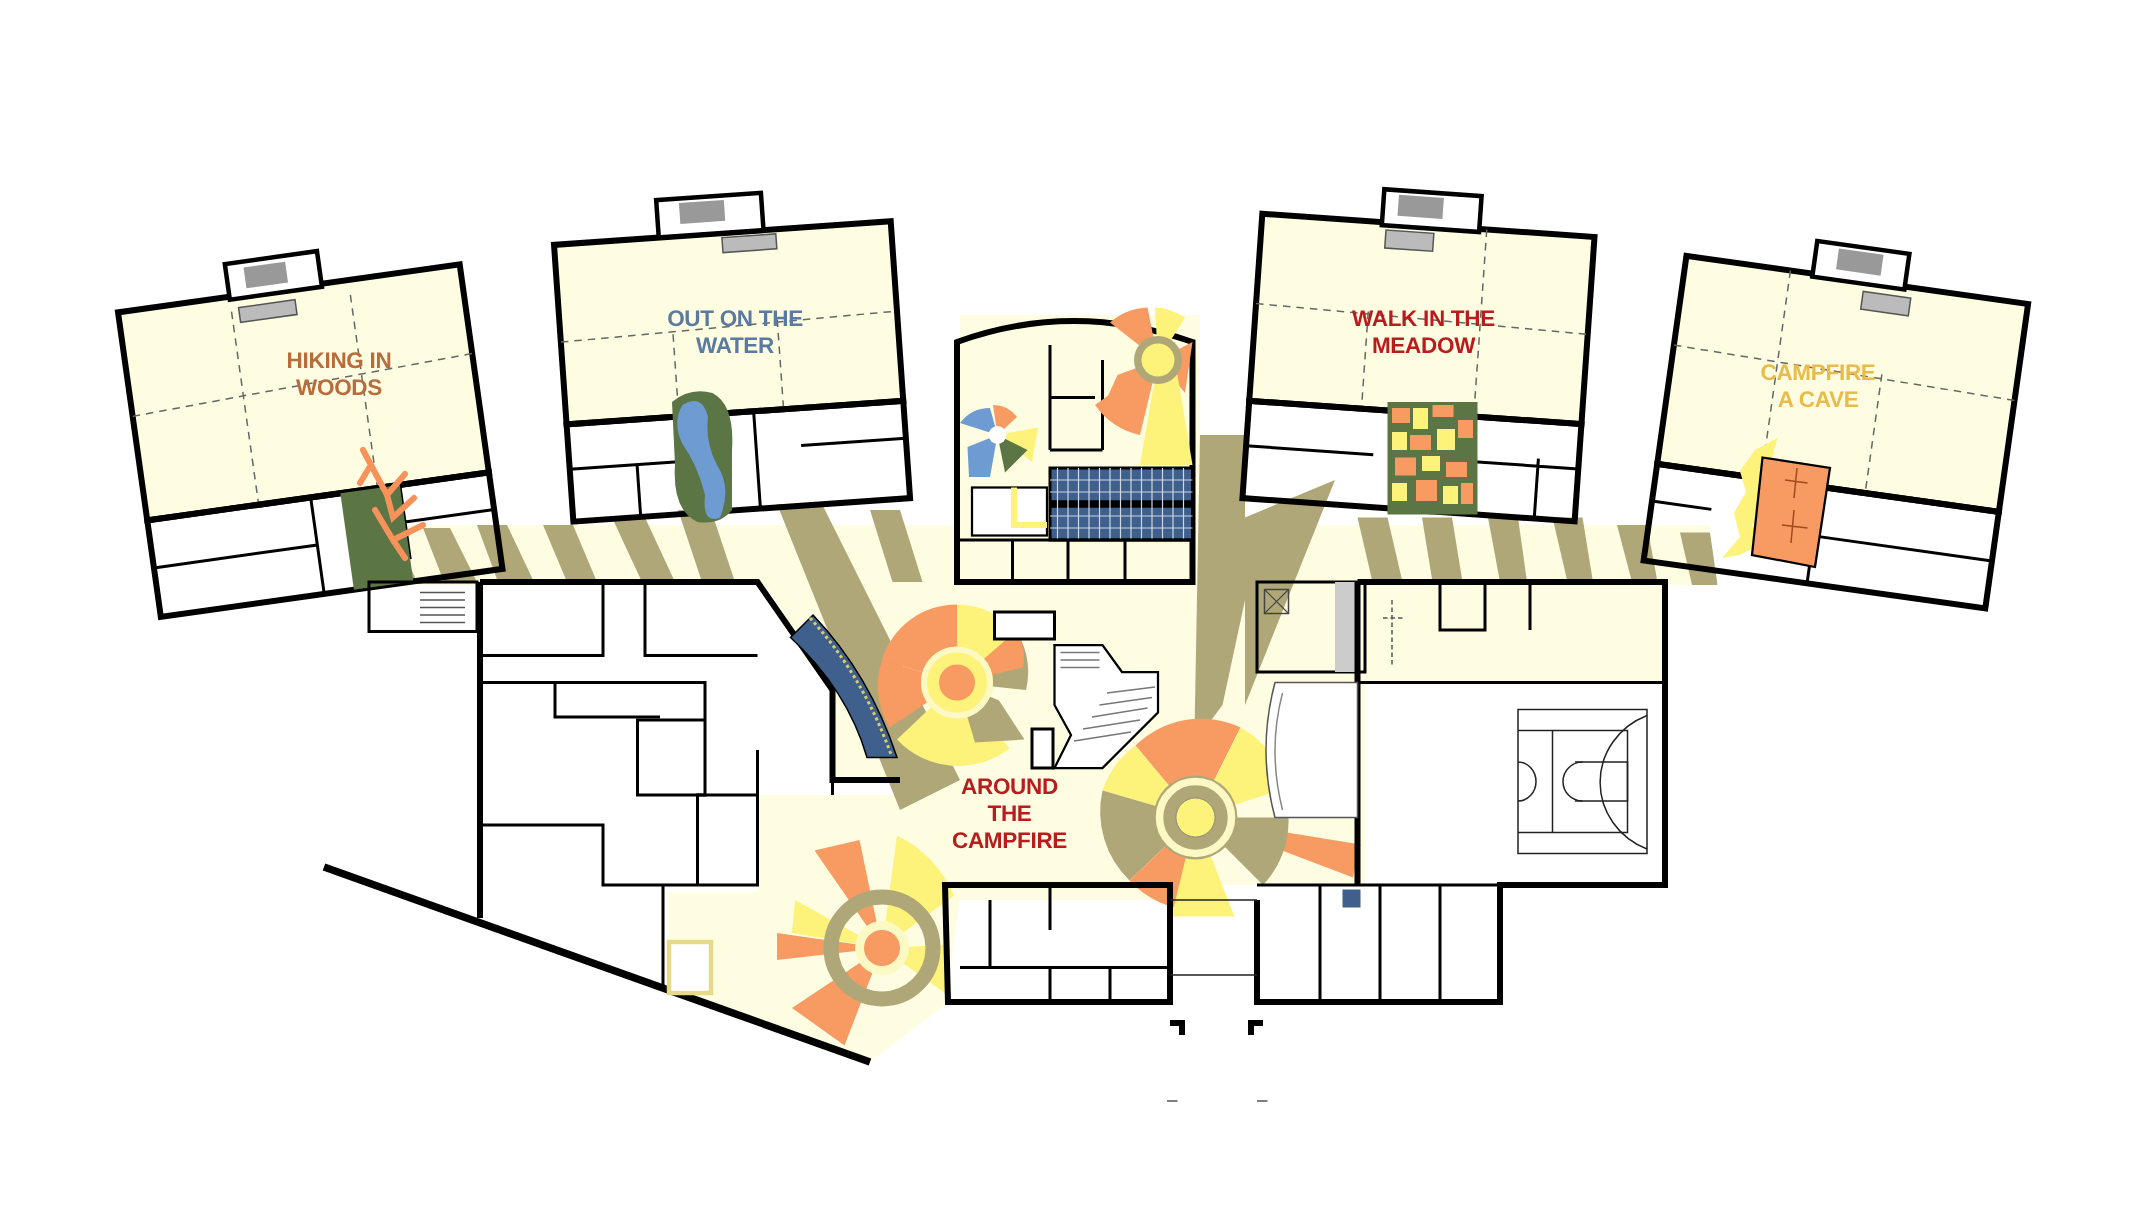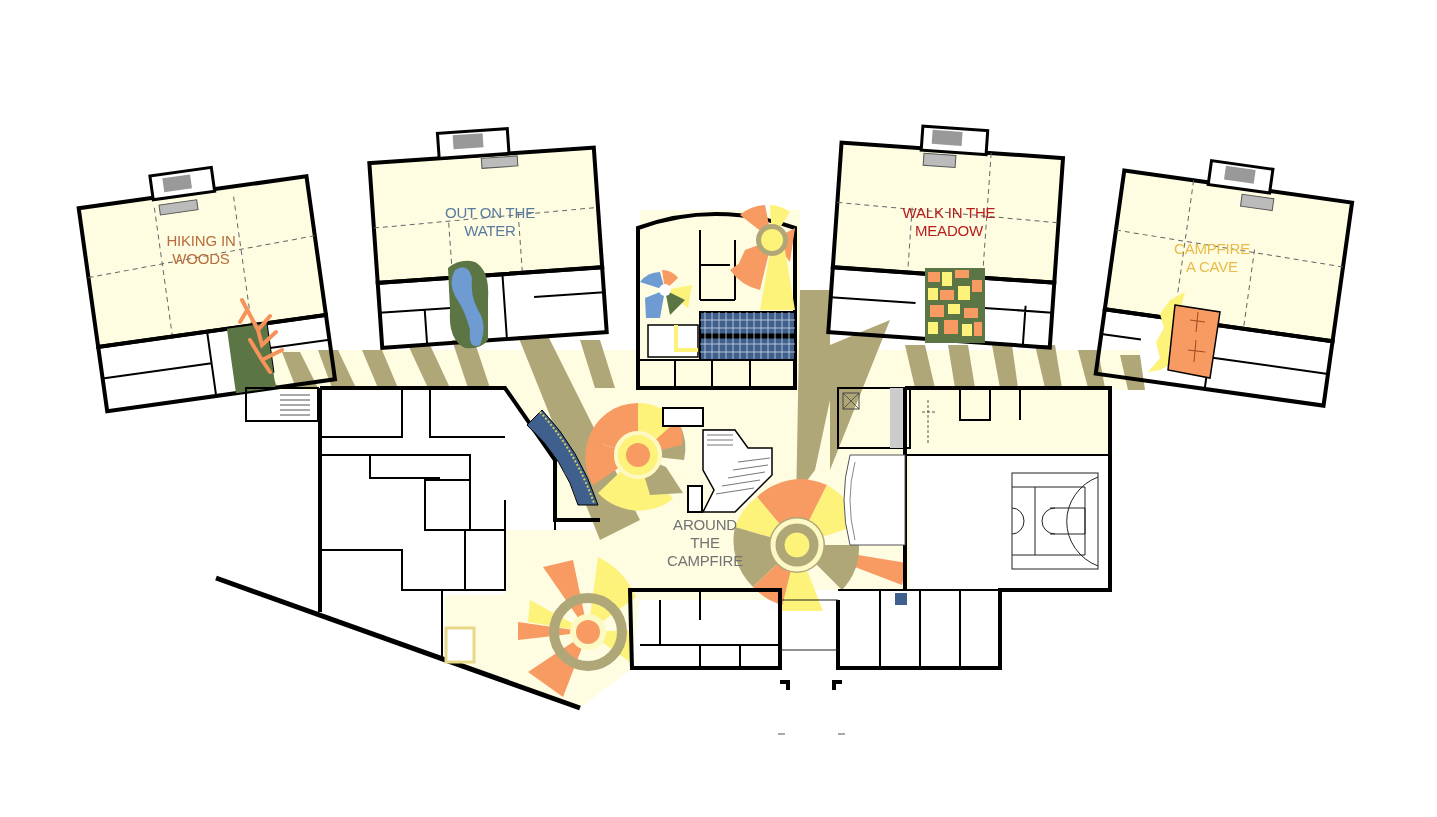--- a/index.html
+++ b/index.html
@@ -3,21 +3,21 @@
 <meta charset="utf-8">
 <style>
   html, body { margin: 0; padding: 0; background: #ffffff; }
   body { width: 1437px; height: 817px; overflow: hidden; position: relative; font-family: "Liberation Sans", sans-serif; }
   #plan { position: absolute; left: 0; top: 0; width: 1437px; height: 817px; }
   .wall { fill: none; stroke: #000; stroke-width: 4; stroke-linejoin: miter; }
   .wall-thin { fill: none; stroke: #000; stroke-width: 2; }
   .wall-hair { fill: none; stroke: #222; stroke-width: 1; }
   .pod-floor { fill: #fefde2; }
   .dash { fill: none; stroke: #666; stroke-width: 1; stroke-dasharray: 5 4; }
-  .label { position: absolute; font-family: "Liberation Sans", sans-serif; font-weight: normal; font-size: 15px; line-height: 18px; text-align: center; white-space: pre-line; letter-spacing: -0.2px; }
+  .label { position: absolute; font-family: "Liberation Sans", sans-serif; font-weight: bold; font-size: 15px; line-height: 18px; text-align: center; white-space: pre-line; letter-spacing: -0.2px; }
 </style>
 </head>
 <body>
 
 <svg id="plan" viewBox="0 0 1437 817" xmlns="http://www.w3.org/2000/svg">
 
   <g>
     <polygon points="240,350 1140,350 1140,390 1110,390 1110,455 910,455 910,590 780,590 780,600 640,600 600,580 600,520 555,520 555,460 510,390 240,390" fill="#fefde2"></polygon>
     <polygon points="505,530 600,530 600,580 640,600 630,670 580,708 445,660 445,595 505,595" fill="#fefde2"></polygon>
     <polygon points="640,210 800,210 800,390 640,390" fill="#fefde2"></polygon>
@@ -260,23 +260,23 @@
     <path d="M660 600 L660 645 M700 590 L700 620 M640 645 L780 645 M700 645 L700 668 M740 645 L740 668" class="wall-thin"></path>
     <path d="M838 590 L1000 590" class="wall-thin"></path>
     <path d="M880 590 L880 668 M920 590 L920 668 M960 590 L960 668" class="wall-thin"></path>
     <rect x="895" y="593" width="12" height="12" fill="#3f5f8c"></rect>
     <path d="M780 600 L838 600 M780 650 L838 650" class="wall-hair"></path>
     <path d="M780 682 L788 682 L788 690 M842 682 L834 682 L834 690" stroke="#000" stroke-width="4" fill="none"></path>
     <path d="M778 734 L785 734 M838 734 L845 734" stroke="#555" stroke-width="1"></path>
   </g>
 </svg>
 
-<div class="label" style="left:151px; top:232px; width:100px; color:#b86c3c;">HIKING IN
+<div class="label" style="left:176px; top:232px; width:100px; color:#b86c3c;">HIKING IN
 WOODS</div>
 <div class="label" style="left:430px; top:204px; width:120px; color:#5b7aa0;">OUT ON THE
 WATER</div>
 <div class="label" style="left:887px; top:204px; width:124px; color:#b91c1c;">WALK IN THE
 MEADOW</div>
 <div class="label" style="left:1156px; top:240px; width:112px; color:#e8bb4a;">CAMPFIRE
 A CAVE</div>
-<div class="label" style="left:655px; top:516px; width:100px; color:#737373;">AROUND
+<div class="label" style="left:623px; top:516px; width:100px; color:#b91c1c;">AROUND
 THE
 CAMPFIRE</div>
 
 </body></html>

